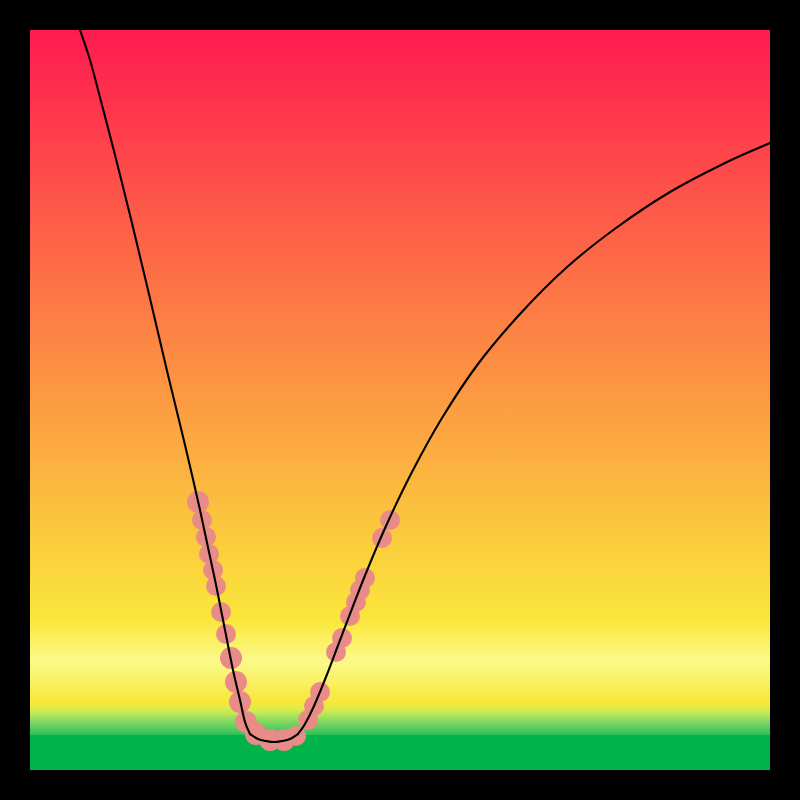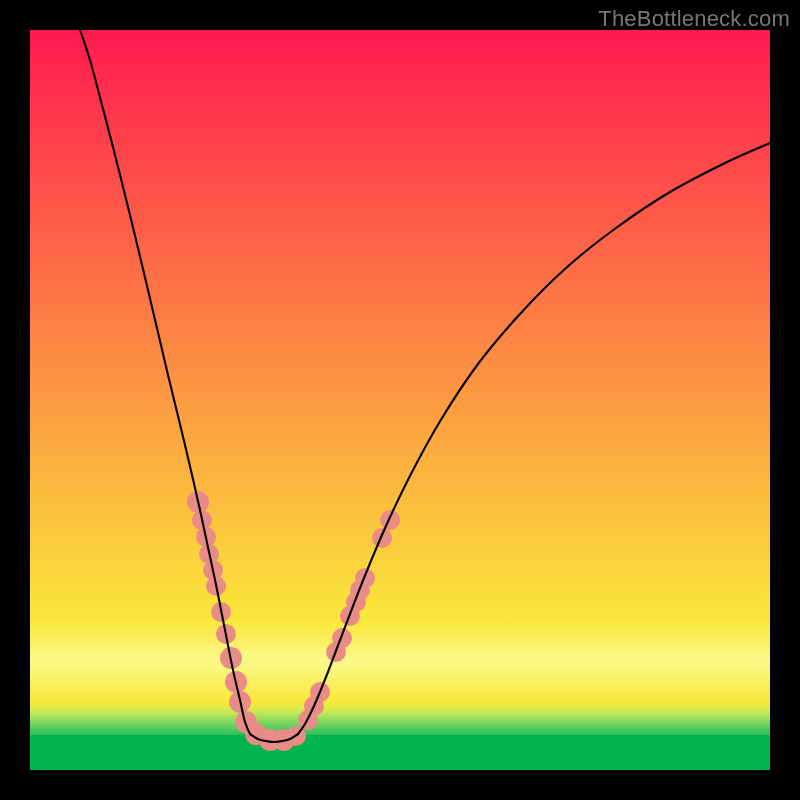--- a/index.html
+++ b/index.html
@@ -48,21 +48,20 @@
     font-size: 22px;
     font-weight: 500;
     letter-spacing: 0.2px;
     pointer-events: none;
   }
 </style>
 </head>
 <body>
 
 <div class="outer-frame">
-  <div class="watermark">TheBottleneck.com</div>
   <div class="plot-rect">
     <div class="gradient-stack" id="gradient-stack">
         <div class="gradient-band" style="height: 590px; background: linear-gradient(rgb(255, 26, 79) 0%, rgb(250, 231, 58) 100%);"></div>
         <div class="gradient-band" style="height: 38px; background: linear-gradient(rgb(250, 231, 58) 0%, rgb(251, 248, 133) 100%);"></div>
         <div class="gradient-band" style="height: 6px; background: linear-gradient(rgb(251, 248, 133) 0%, rgb(251, 248, 133) 100%);"></div>
         <div class="gradient-band" style="height: 38px; background: linear-gradient(rgb(251, 248, 133) 0%, rgb(250, 231, 58) 100%);"></div>
         <div class="gradient-band" style="height: 5px; background: linear-gradient(rgb(250, 231, 58) 0%, rgb(230, 235, 70) 100%);"></div>
         <div class="gradient-band" style="height: 6px; background: linear-gradient(rgb(230, 235, 70) 0%, rgb(193, 233, 86) 100%);"></div>
         <div class="gradient-band" style="height: 7px; background: linear-gradient(rgb(193, 233, 86) 0%, rgb(141, 218, 96) 100%);"></div>
         <div class="gradient-band" style="height: 7px; background: linear-gradient(rgb(141, 218, 96) 0%, rgb(95, 206, 95) 100%);"></div>

